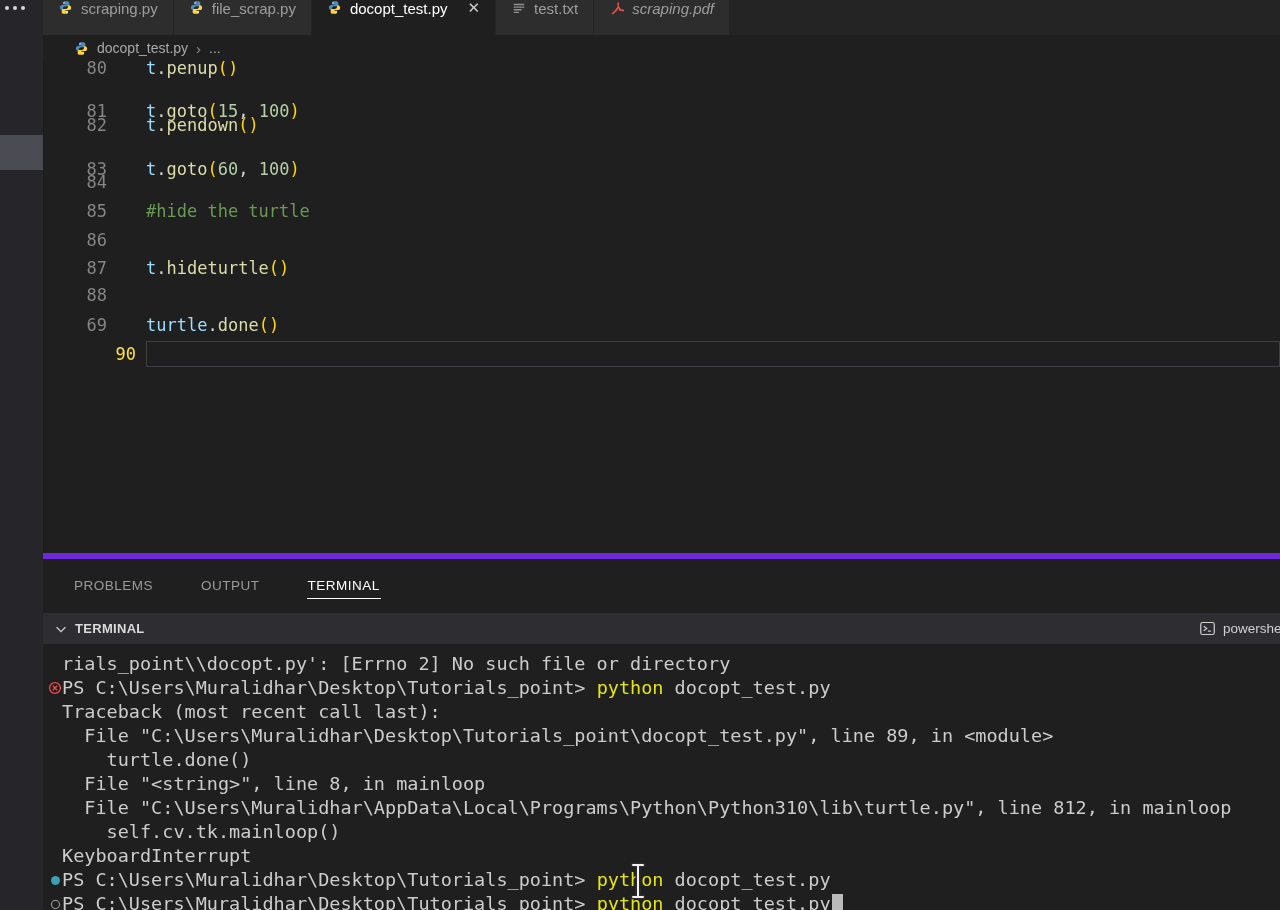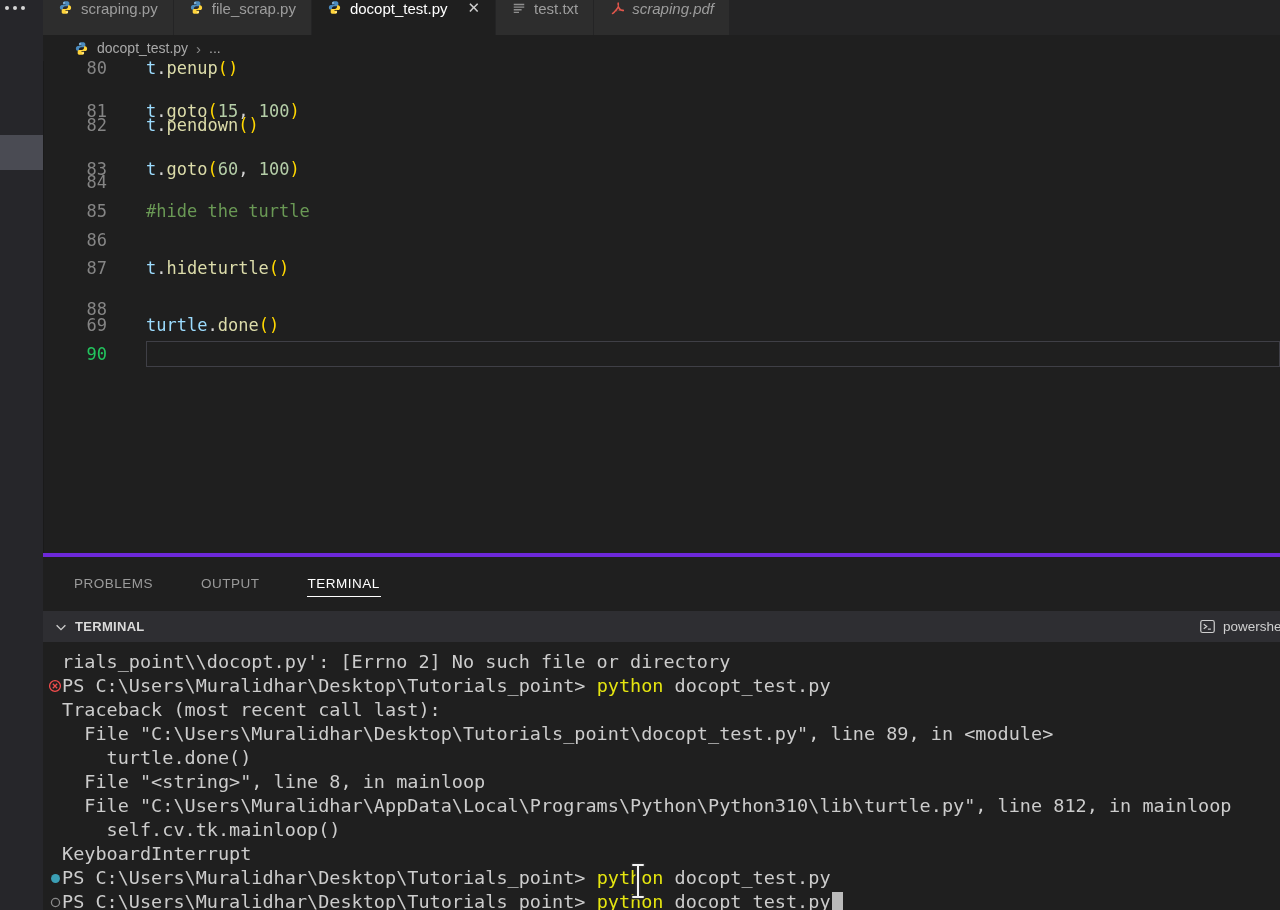--- a/index.html
+++ b/index.html
@@ -21,28 +21,28 @@
   .tab .tab-close{margin-left:12px;font-size:15px;color:#cfcfcf;line-height:1;}
   .ticon{display:inline-flex;width:15px;height:15px;align-items:center;justify-content:center;}
   
   .breadcrumb{position:absolute;left:0;top:35px;right:0;height:26px;background:#1f1f1f;z-index:6;
               display:flex;align-items:center;gap:8px;padding-left:31px;color:#a9a9a9;font-size:14px;cursor:pointer;}
   .breadcrumb .sep{color:#8a8a8a;font-size:15px;}
   
   .code{position:absolute;left:0;top:0;right:0;height:553px;z-index:1;font-family:"DejaVu Sans Mono",monospace;}
   .line{position:absolute;left:0;right:0;height:28.6px;line-height:28.6px;font-size:17px;}
   .line .ln{position:absolute;left:0;top:0;width:64px;text-align:right;color:#858585;}
-  .line.current .ln{color:#22c55e;}
+  .line.current .ln{color:#fde047;padding-left:29px;}
   .line .lc{position:absolute;left:103px;top:0;right:0;white-space:pre;color:var(--c-fg,#d4d4d4);}
   .curbox{position:absolute;left:103px;right:0;top:1px;bottom:2px;border:1px solid #3f3f46;}
   .s-var{color:var(--c-var,#9cdcfe);} .s-fn{color:var(--c-fn,#dcdcaa);}
   .s-num{color:var(--c-num,#b5cea8);} .s-br{color:var(--c-br,#ffd700);}
   .s-com{color:var(--c-com,#6a9955);} .s-fg{color:var(--c-fg,#d4d4d4);}
   
-  .panel{position:absolute;left:0;right:0;top:553px;bottom:0;background:#1f1f1f;border-top:4px solid #6d28d9;}
+  .panel{position:absolute;left:0;right:0;top:553px;bottom:0;background:#1f1f1f;border-top:6px solid #6d28d9;}
   .panel-tabs{height:53px;display:flex;align-items:center;gap:46px;padding-left:30px;
               font-size:13.5px;letter-spacing:.5px;color:#9a9a9a;}
   .panel-tab{padding:5px 1px;cursor:pointer;border-bottom:1.5px solid transparent;}
   .panel-tab.active{color:#ffffff;border-bottom-color:#ffffff;}
   .term-header{position:absolute;top:54px;left:0;right:0;height:31px;background:#2e2e32;
                display:flex;align-items:center;gap:7px;padding-left:10px;color:#dadada;overflow:hidden;}
   .term-header .tht{font-size:13px;font-weight:bold;letter-spacing:.3px;}
   .th-right{position:absolute;left:1157px;top:0;height:31px;display:flex;align-items:center;gap:8px;
             color:#d0d0d0;font-size:13.5px;white-space:nowrap;cursor:pointer;}
   
@@ -163,21 +163,21 @@
           <span class="lc"><span class="s-com">#hide the turtle</span></span>
         </div>
         <div class="line" style="top: 225.6px;">
           <span class="ln">86</span>
           <span class="lc"></span>
         </div>
         <div class="line" style="top: 254.2px;">
           <span class="ln">87</span>
           <span class="lc"><span class="s-var">t</span><span class="s-fg">.</span><span class="s-fn">hideturtle</span><span class="s-br">(</span><span class="s-br">)</span></span>
         </div>
-        <div class="line" style="top: 295px;">
+        <div class="line" style="top: 281px;">
           <span class="ln">88</span>
           <span class="lc"></span>
         </div>
         <div class="line" style="top: 311.4px;">
           <span class="ln">69</span>
           <span class="lc"><span class="s-var">turtle</span><span class="s-fg">.</span><span class="s-fn">done</span><span class="s-br">(</span><span class="s-br">)</span></span>
         </div>
         <div class="line current" style="top: 340px;">
           <span class="ln">90</span>
           <span class="lc"></span>

